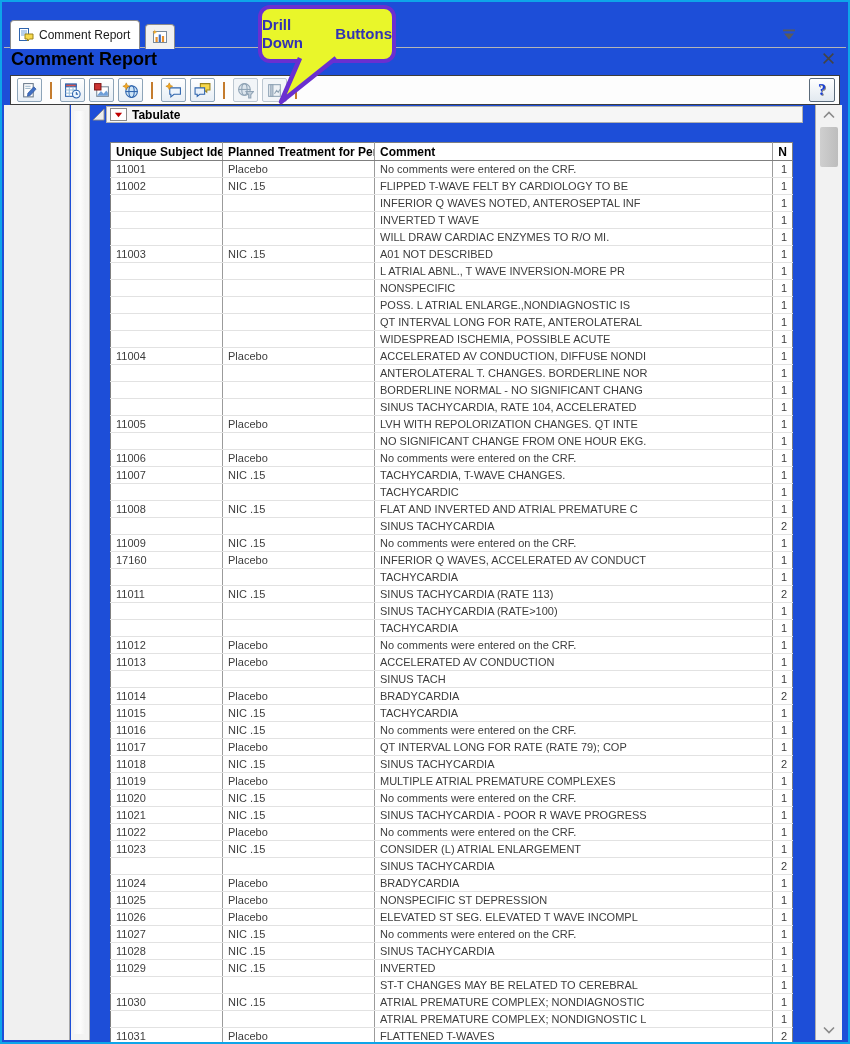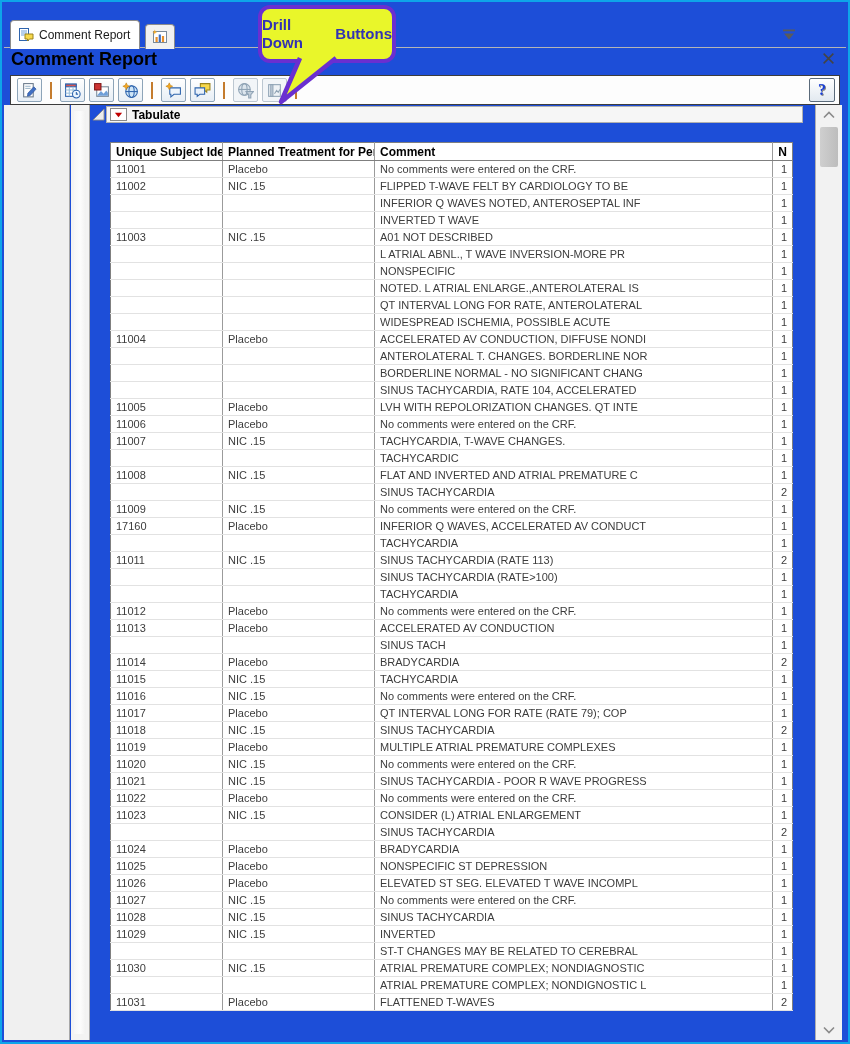--- a/index.html
+++ b/index.html
@@ -260,41 +260,47 @@
           <td class="c2">INFERIOR Q WAVES NOTED, ANTEROSEPTAL INF</td>
           <td class="c3">1</td>
         </tr>
         <tr>
           <td class="c0"></td>
           <td class="c1"></td>
           <td class="c2">INVERTED T WAVE</td>
           <td class="c3">1</td>
         </tr>
         <tr>
+          <td class="c0"></td>
+          <td class="c1"></td>
+          <td class="c2">WILL DRAW CARDIAC ENZYMES TO R/O MI.</td>
+          <td class="c3">1</td>
+        </tr>
+        <tr>
           <td class="c0">11003</td>
           <td class="c1">NIC .15</td>
           <td class="c2">A01 NOT DESCRIBED</td>
           <td class="c3">1</td>
         </tr>
         <tr>
           <td class="c0"></td>
           <td class="c1"></td>
           <td class="c2">L ATRIAL ABNL., T WAVE INVERSION-MORE PR</td>
           <td class="c3">1</td>
         </tr>
         <tr>
           <td class="c0"></td>
           <td class="c1"></td>
           <td class="c2">NONSPECIFIC</td>
           <td class="c3">1</td>
         </tr>
         <tr>
           <td class="c0"></td>
           <td class="c1"></td>
-          <td class="c2">NOTED. L ATRIAL ENLARGE.,ANTEROLATERAL IS</td>
+          <td class="c2">POSS. L ATRIAL ENLARGE.,NONDIAGNOSTIC IS</td>
           <td class="c3">1</td>
         </tr>
         <tr>
           <td class="c0"></td>
           <td class="c1"></td>
           <td class="c2">QT INTERVAL LONG FOR RATE, ANTEROLATERAL</td>
           <td class="c3">1</td>
         </tr>
         <tr>
           <td class="c0"></td>
@@ -323,20 +329,26 @@
         <tr>
           <td class="c0"></td>
           <td class="c1"></td>
           <td class="c2">SINUS TACHYCARDIA, RATE 104, ACCELERATED</td>
           <td class="c3">1</td>
         </tr>
         <tr>
           <td class="c0">11005</td>
           <td class="c1">Placebo</td>
           <td class="c2">LVH WITH REPOLORIZATION CHANGES. QT INTE</td>
+          <td class="c3">1</td>
+        </tr>
+        <tr>
+          <td class="c0"></td>
+          <td class="c1"></td>
+          <td class="c2">NO SIGNIFICANT CHANGE FROM ONE HOUR EKG.</td>
           <td class="c3">1</td>
         </tr>
         <tr>
           <td class="c0">11006</td>
           <td class="c1">Placebo</td>
           <td class="c2">No comments were entered on the CRF.</td>
           <td class="c3">1</td>
         </tr>
         <tr>
           <td class="c0">11007</td>

